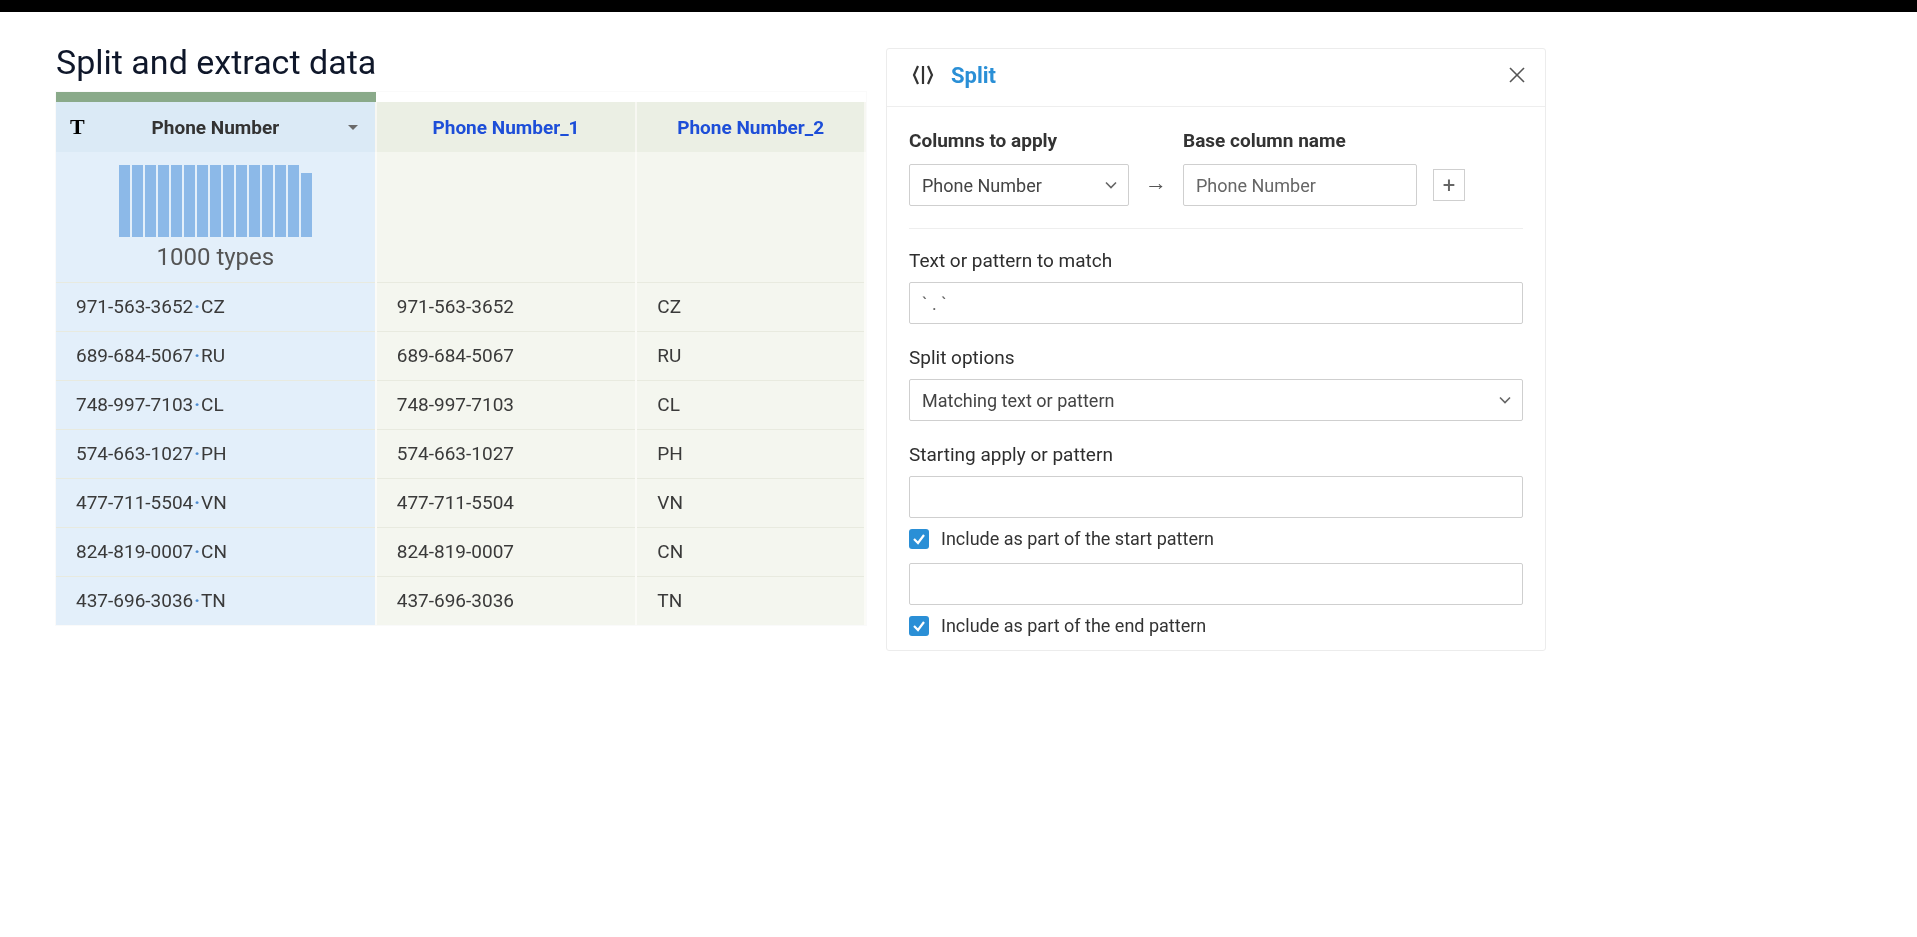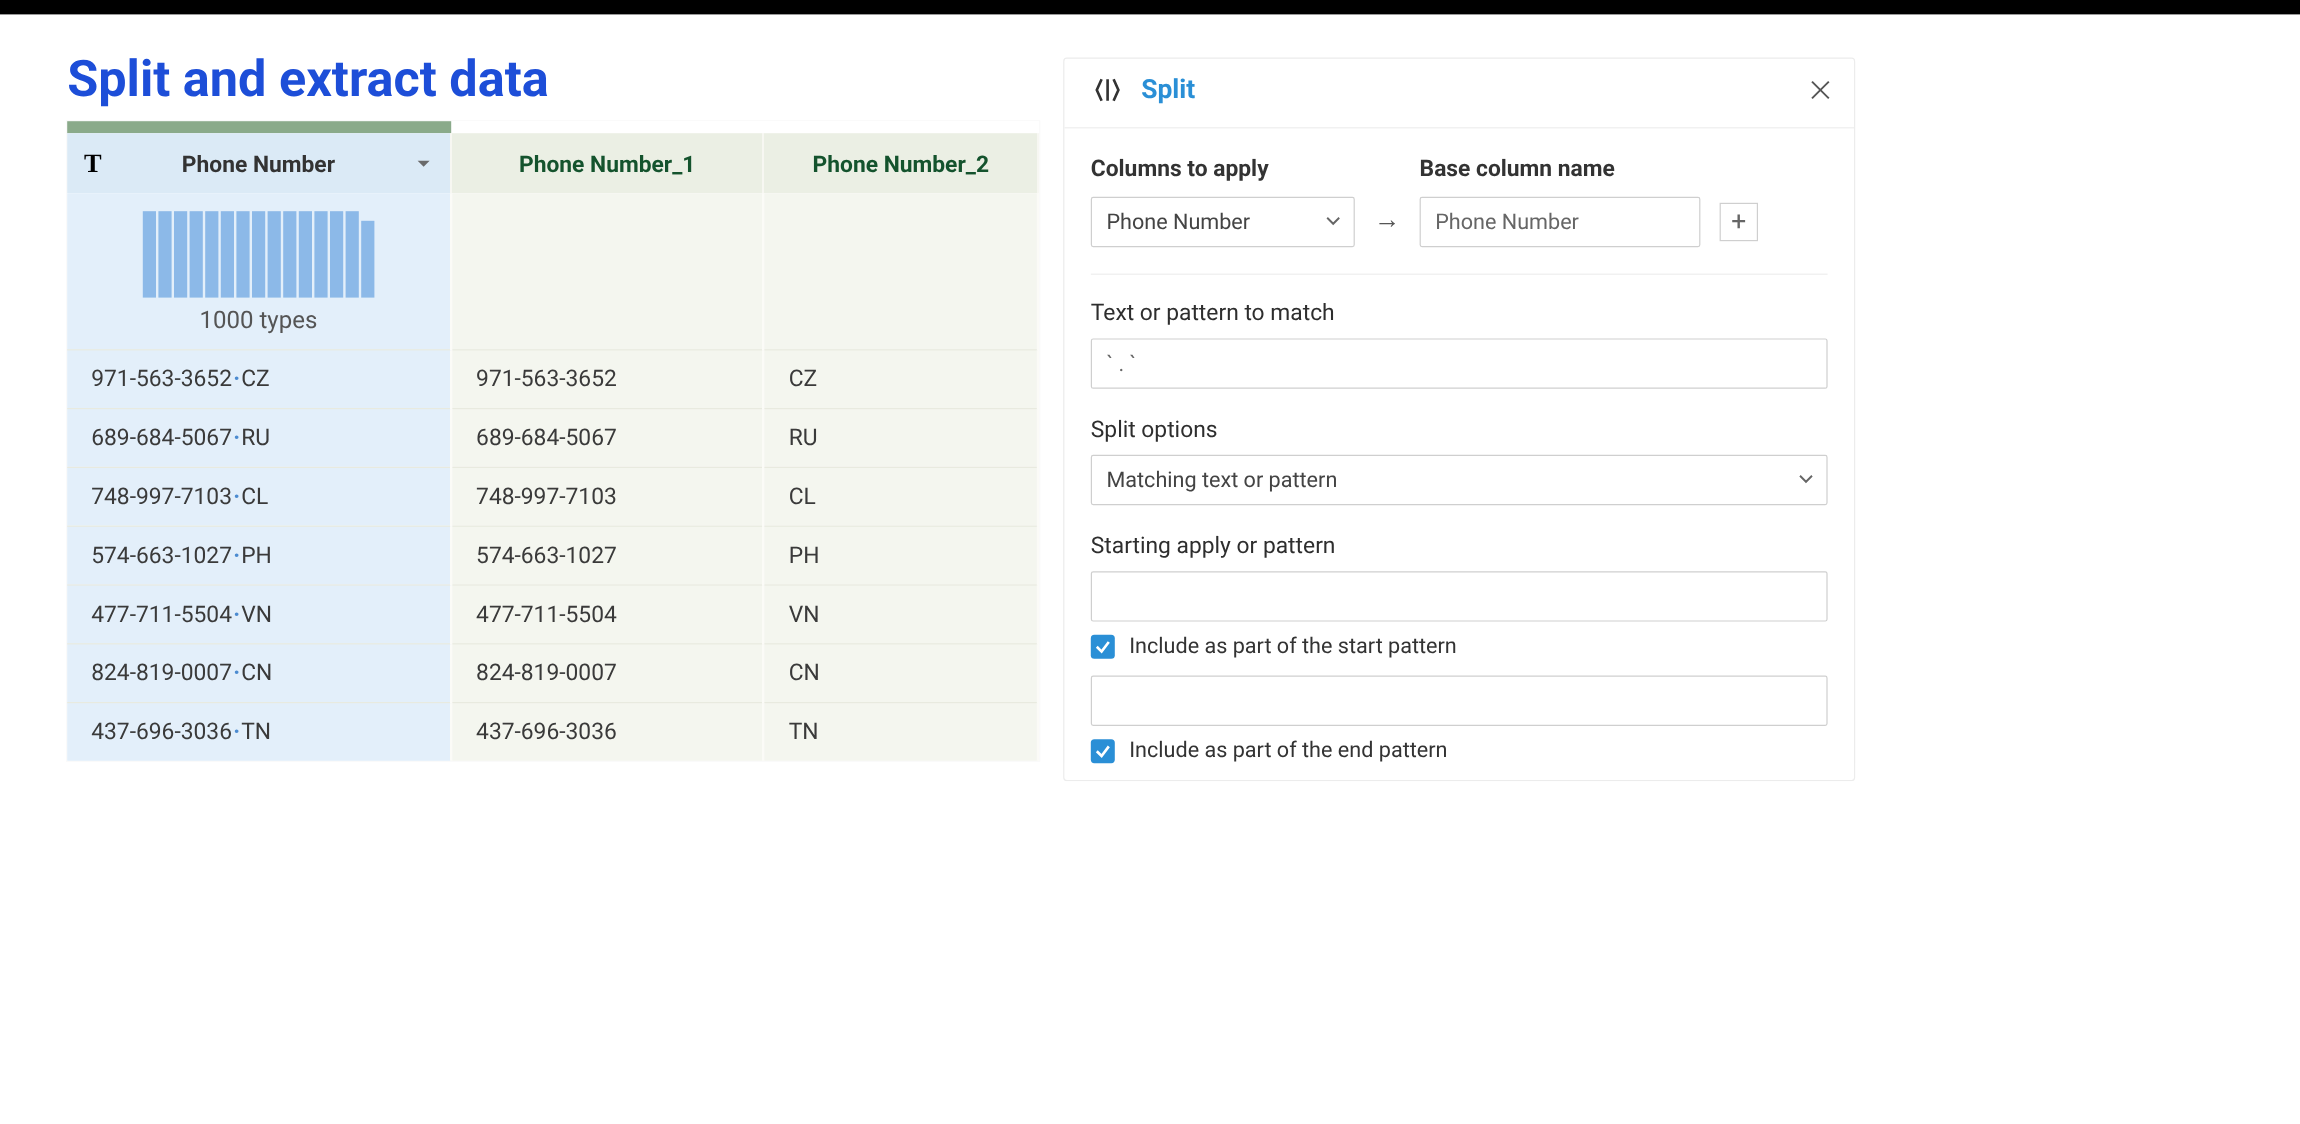--- a/index.html
+++ b/index.html
@@ -17,23 +17,23 @@
   }
   .page {
     display: flex;
     padding: 30px 0 0 56px;
     align-items: flex-start;
   }
   .left {
     flex: 0 0 auto;
   }
   h1.title {
-    font-size: 42px;
-    font-weight: 700;
-    color: #1d4ed8;
+    font-size: 34px;
+    font-weight: 400;
+    color: #0f172a;
     margin-bottom: 10px;
   }
   .table-wrap {
     width: 810px;
     box-shadow: 0 0 0 1px rgba(0,0,0,0.02);
   }
   .green-bar {
     height: 10px;
     background: #8aaa8a;
     width: 320px;
@@ -45,21 +45,21 @@
   }
   th, td {
     text-align: left;
     padding: 0 20px;
     vertical-align: middle;
   }
   thead th {
     background: #ebefe4;
     height: 50px;
     font-weight: 700;
-    color: #14532d;
+    color: #1d4ed8;
     border-right: 2px solid #f7f7f2;
     position: relative;
   }
   thead th.sel {
     background: #dbeaf6;
     color: #333;
   }
   th .th-inner {
     display: flex;
     align-items: center;
@@ -100,21 +100,21 @@
     justify-content: center;
     gap: 2px;
     height: 74px;
     margin-bottom: 6px;
   }
   .hist .bar {
     width: 11px;
     background: #8cb9e8;
   }
   .types-label {
-    font-size: 20px;
+    font-size: 24px;
     color: #555;
   }
   tbody tr.data-row td {
     height: 49px;
     background: #f4f6ef;
     border-top: 1px solid #e8eadf;
     border-right: 2px solid #fbfbf7;
     color: #3a3a3a;
   }
   tbody tr.data-row td.sel {

